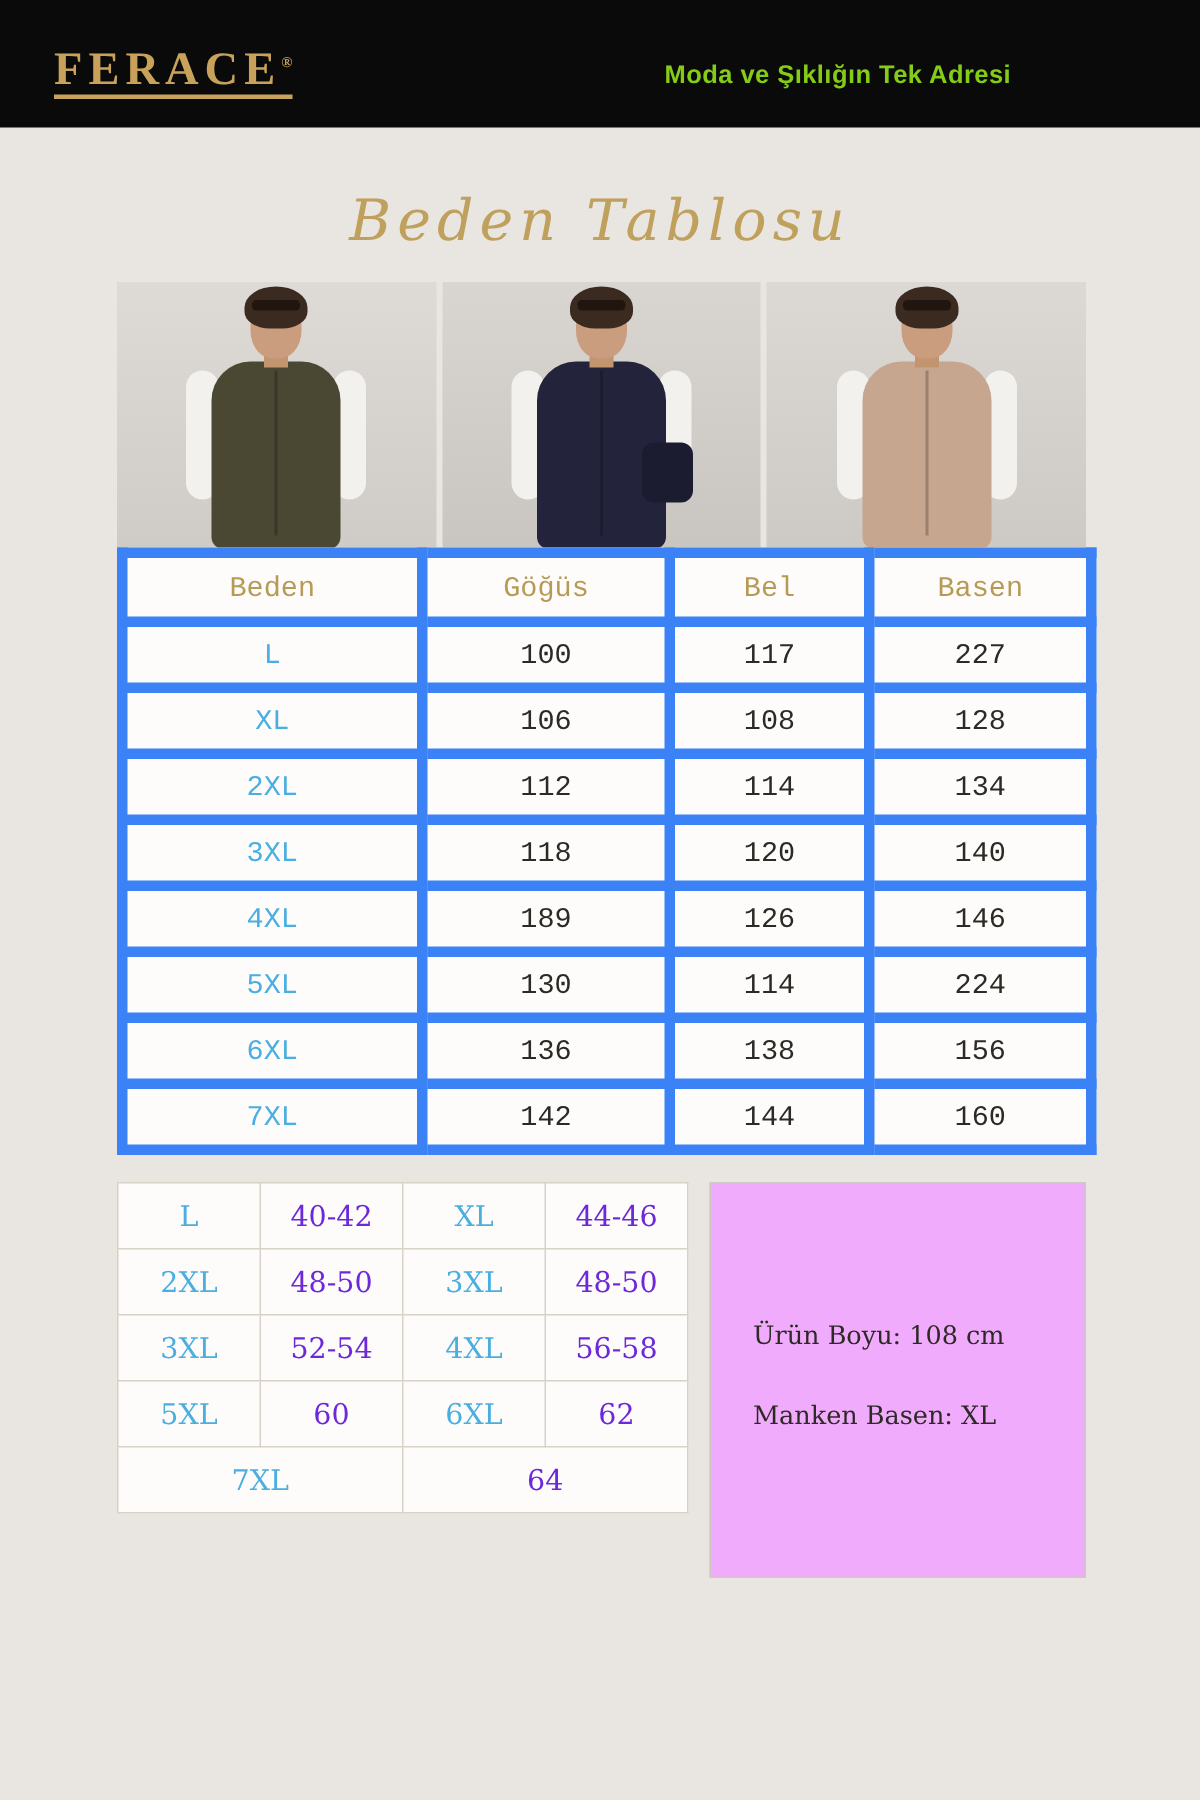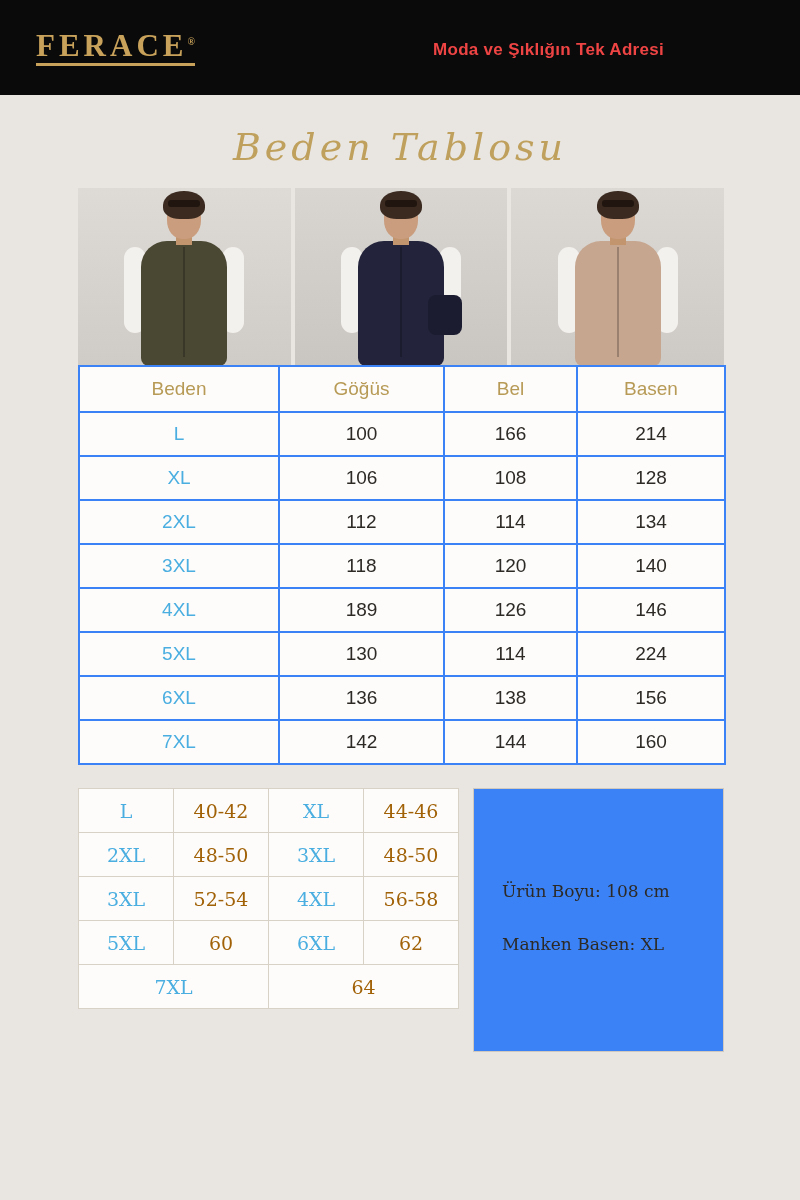--- a/index.html
+++ b/index.html
@@ -11,43 +11,43 @@
   .page {
     position: relative;
     width: 800px; height: 1200px;
     background: #e9e6e2;
     overflow: hidden;
   }
 
   
   .header {
     position: absolute; top: 0; left: 0;
-    width: 800px; height: 95px;
+    width: 800px; height: 85px;
     background: #0a0a0a;
     display: flex; align-items: center;
   }
   .brand {
     position: absolute; left: 36px; top: 30px;
     color: #c8a25a;
     font-size: 31px;
     font-weight: bold;
     letter-spacing: 4px;
     font-family: "Liberation Serif", serif;
     border-bottom: 3px solid #c8a25a;
     padding-bottom: 2px;
     line-height: 1;
   }
   .brand-reg {
     font-size: 10px;
     vertical-align: super;
     letter-spacing: 0;
   }
   .tagline {
-    position: absolute; left: 433px; top: 40px;
-    color: #ef4444;
+    position: absolute; left: 443px; top: 40px;
+    color: #84cc16;
     font-size: 17px;
     font-weight: bold;
     letter-spacing: .3px;
   }
 
   
   .title {
     position: absolute; top: 125px; left: 0; width: 800px;
     text-align: center;
     color: #bfa05c;
@@ -119,26 +119,26 @@
 
   
   .size-table {
     position: absolute; top: 365px; left: 78px;
     width: 646px;
     border-collapse: collapse;
     background: #fdfcfb;
     table-layout: fixed;
   }
   .size-table th, .size-table td {
-    border: 2px solid #3b82f6;
+    border: 7px solid #3b82f6;
     height: 44px;
     text-align: center;
     font-size: 19px;
     color: #2d2a26;
-    font-family: Liberation Sans, sans-serif;
+    font-family: Liberation Mono, monospace;
   }
   .size-table thead th {
     color: #b79a55;
     font-size: 19px;
     font-weight: normal;
     height: 46px;
   }
   .size-table td.size-cell {
     color: #4aaee0;
     font-size: 19px;
@@ -154,38 +154,38 @@
     width: 380px;
     border-collapse: collapse;
     background: #fdfcfb;
     table-layout: fixed;
   }
   .equiv-table td, .equiv-table th {
     border: 1px solid #d8d2c6;
     height: 44px;
     text-align: center;
     font-size: 19px;
-    color: #a16207;
+    color: #6d28d9;
     font-family: "DejaVu Serif", serif;
     font-weight: normal;
   }
   .equiv-table .equiv-head {
     color: #b79a55;
     font-size: 19px;
     height: 46px;
   }
   .equiv-table .lbl { color: #4aaee0; width: 95px; }
   .equiv-table .val { width: 95px; }
 
   
   .info-box {
     position: absolute; top: 788px; left: 473px;
     width: 251px; height: 264px;
     border: 1px solid #cfc9bf;
-    background: #3b82f6;
+    background: #f0abfc;
   }
   .info-line {
     position: absolute; left: 28px;
     font-size: 17px;
     color: #2d2a26;
     font-family: "DejaVu Serif", serif;
   }
   .info-line.l1 { top: 92px; }
   .info-line.l2 { top: 145px; }
 </style>
@@ -253,22 +253,22 @@
         <th>Beden</th>
         <th>Göğüs</th>
         <th>Bel</th>
         <th>Basen</th>
       </tr>
     </thead>
     <tbody>
       <tr>
         <td class="size-cell">L</td>
         <td>100</td>
-        <td>166</td>
-        <td>214</td>
+        <td>117</td>
+        <td>227</td>
       </tr>
       <tr>
         <td class="size-cell">XL</td>
         <td>106</td>
         <td>108</td>
         <td>128</td>
       </tr>
       <tr>
         <td class="size-cell">2XL</td>
         <td>112</td>

